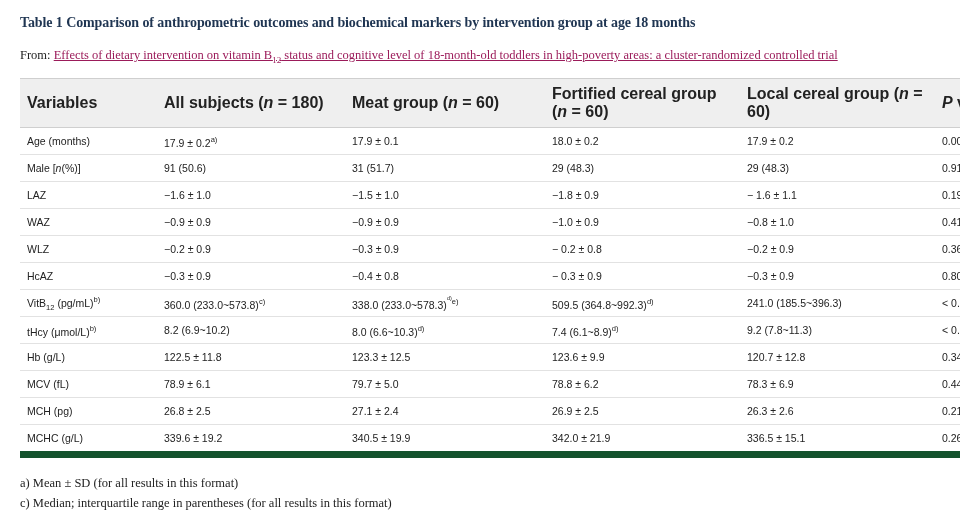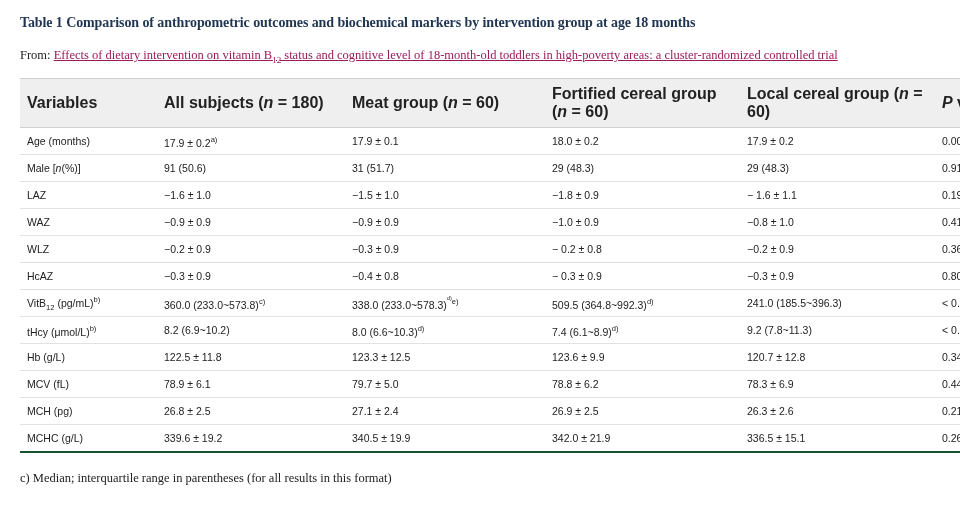--- a/index.html
+++ b/index.html
@@ -62,21 +62,21 @@
     font-size: 16px;
     vertical-align: middle;
   }
   table.data tbody td {
     border-bottom: 1px solid #e2e2e2;
     padding: 4px 8px 4px 7px;
     vertical-align: middle;
     height: 18px;
   }
   table.data tbody tr:last-child td {
-    border-bottom: 2px solid #14532d;
+    border-bottom: 7px solid #14532d;
   }
   table.data th.c0, table.data td.c0 { width: 122px; }
   table.data th.c1, table.data td.c1 { width: 173px; }
   table.data th.c2, table.data td.c2 { width: 185px; }
   table.data th.c3, table.data td.c3 { width: 180px; margin-left: 36px; }
   table.data th.c4, table.data td.c4 { width: 95px; }
   .footnotes {
     margin-top: 16px;
     font-size: 12.5px;
     line-height: 1.52;
@@ -206,17 +206,18 @@
         <td class="c1">339.6 ± 19.2</td>
         <td class="c2">340.5 ± 19.9</td>
         <td class="c3">342.0 ± 21.9</td>
         <td class="c3">336.5 ± 15.1</td>
         <td class="c4">0.266</td>
       </tr>
     </tbody>
   </table>
 
   <div class="footnotes">
+    <div>a) Mean ± SD (for all results in this format)</div>
     <div>c) Median; interquartile range in parentheses (for all results in this format)</div>
 
   </div>
 
 </div>
 
 </body></html>

